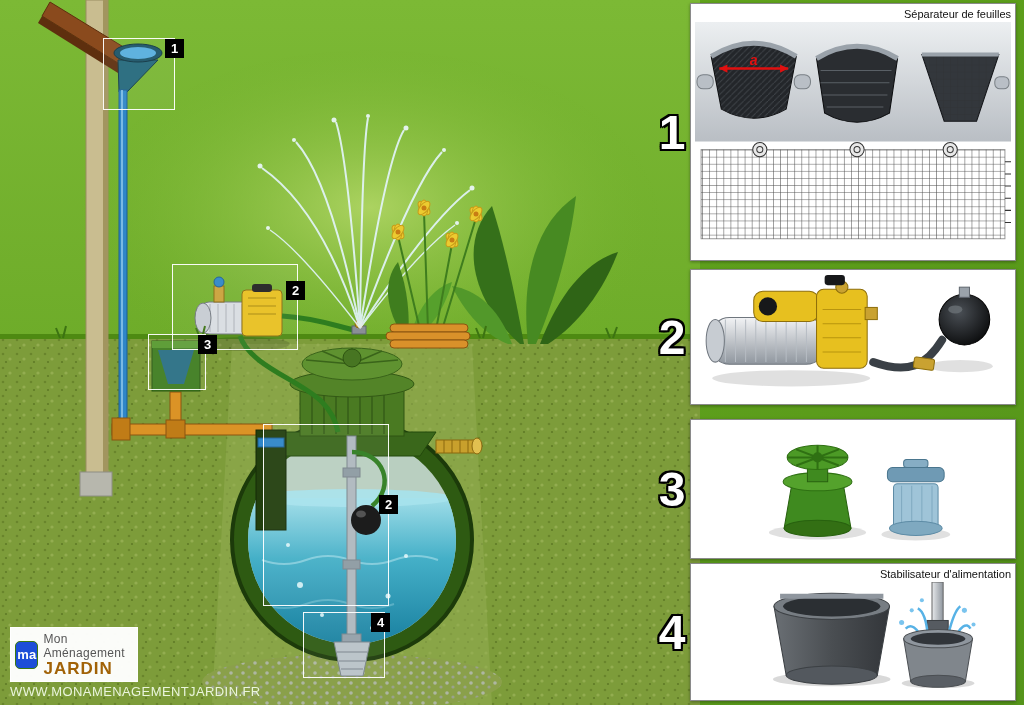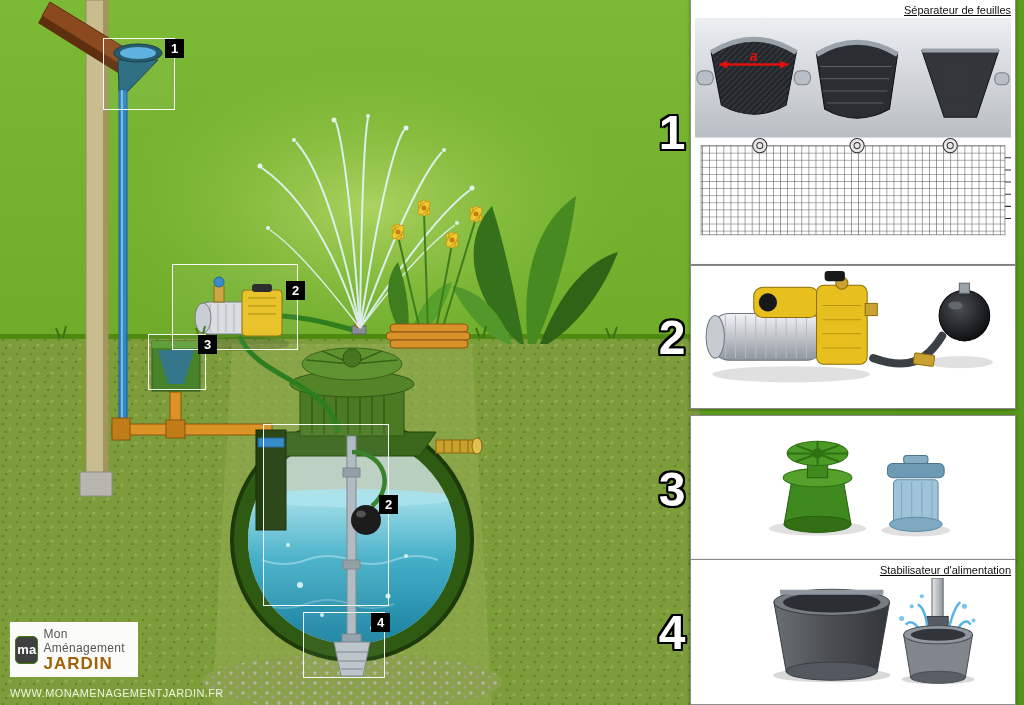--- a/index.html
+++ b/index.html
@@ -14,36 +14,36 @@
              background:rgba(255,255,255,.05); }
   .badge { position:absolute; width:19px; height:19px; background:#000; color:#fff;
            font-size:13px; font-weight:bold; display:flex; align-items:center; justify-content:center; }
 
   
   .panel-col { position:absolute; top:8px; right:8px; width:362px; display:flex;
                flex-direction:column; gap:8px; }
   .prow { display:flex; align-items:center; }
   .pnum { width:36px; text-align:center; font-size:48px; font-weight:bold; color:#fff;
           text-shadow:-2px 0 #000,2px 0 #000,0 -2px #000,0 2px #000,-2px -2px #000,2px -2px #000,-2px 2px #000,2px 2px #000; }
-  .panel { flex:1; background:#fff; border:1px solid #8a8a8a; padding:3px 4px 20px 4px;
-           display:flex; flex-direction:column; box-shadow:0 1px 3px rgba(0,0,0,.35);text-decoration:underline; }
+  .panel { flex:1; background:#fff; border:1px solid #8a8a8a; padding:3px 4px 12px 4px;
+           display:flex; flex-direction:column; box-shadow:0 1px 3px rgba(0,0,0,.35); }
   .ptitle { font-size:11px; color:#111; text-align:right; height:15px; line-height:15px; }
   .pimg { flex:1; width:100%; }
   .pimg svg { display:block; width:100%; height:100%; }
   .h248 { height:248px; } .h146 { height:146px; } .h142 { height:142px; } .h128 { height:128px; }
 
   
   .logo { position:absolute; left:10px; bottom:6px; width:128px; }
   .logo-box { border:1px solid #fff; background:rgba(255,255,255,.97); padding:4px;
               display:flex; align-items:center; gap:5px; }
-  .logo-ic { width:28px; height:28px; background:#404040; border:1px solid #3d7a0e; border-radius:5px;
+  .logo-ic { width:28px; height:28px; background:#1d4ed8; border:1px solid #3d7a0e; border-radius:5px;
              color:#fff; font-weight:bold; font-size:13px; display:flex; align-items:center; justify-content:center; }
   .logo-l1 { font-size:12px; color:#555; letter-spacing:.3px; }
   .logo-l2 { font-size:17px; font-weight:bold; color:#a16207; letter-spacing:1px; line-height:17px; }
-  .logo-url { margin-top:10px; font-size:11px; color:#eaf5dc; letter-spacing:.4px; text-transform:uppercase; }
+  .logo-url { margin-top:2px; font-size:13px; color:#eaf5dc; letter-spacing:.4px; text-transform:uppercase; }
 </style>
 </head>
 <body>
 
 <div class="stage">
 
   <svg class="illustration" width="700" height="705" viewBox="0 0 700 705">
     <defs>
       <linearGradient id="skyG" x1="0" y1="0" x2="0" y2="1">
         <stop offset="0" stop-color="#7cb935"></stop>

